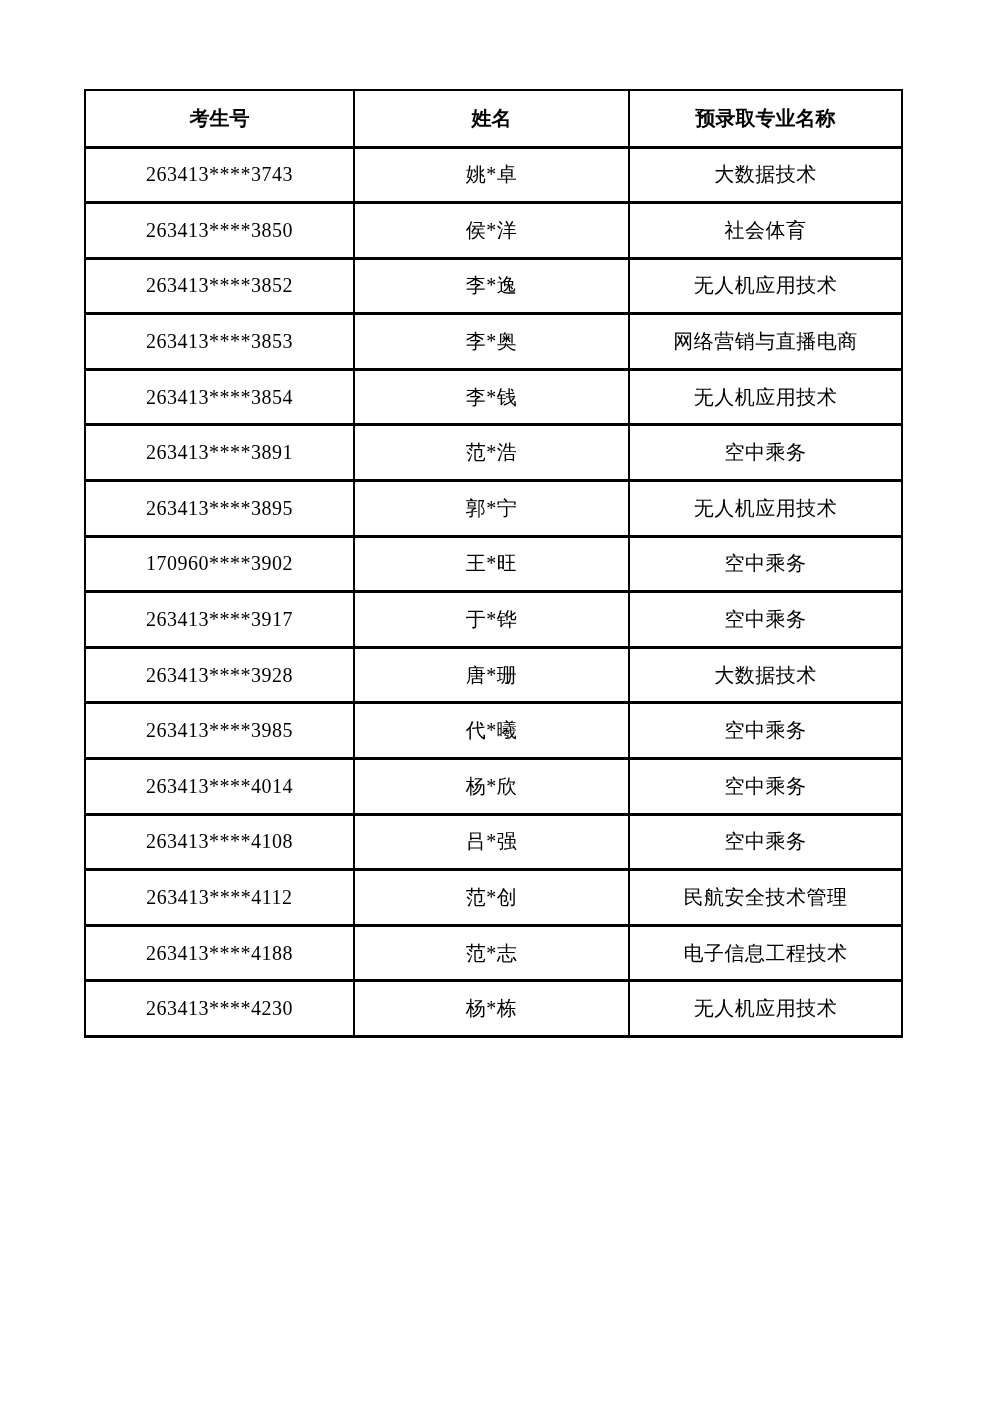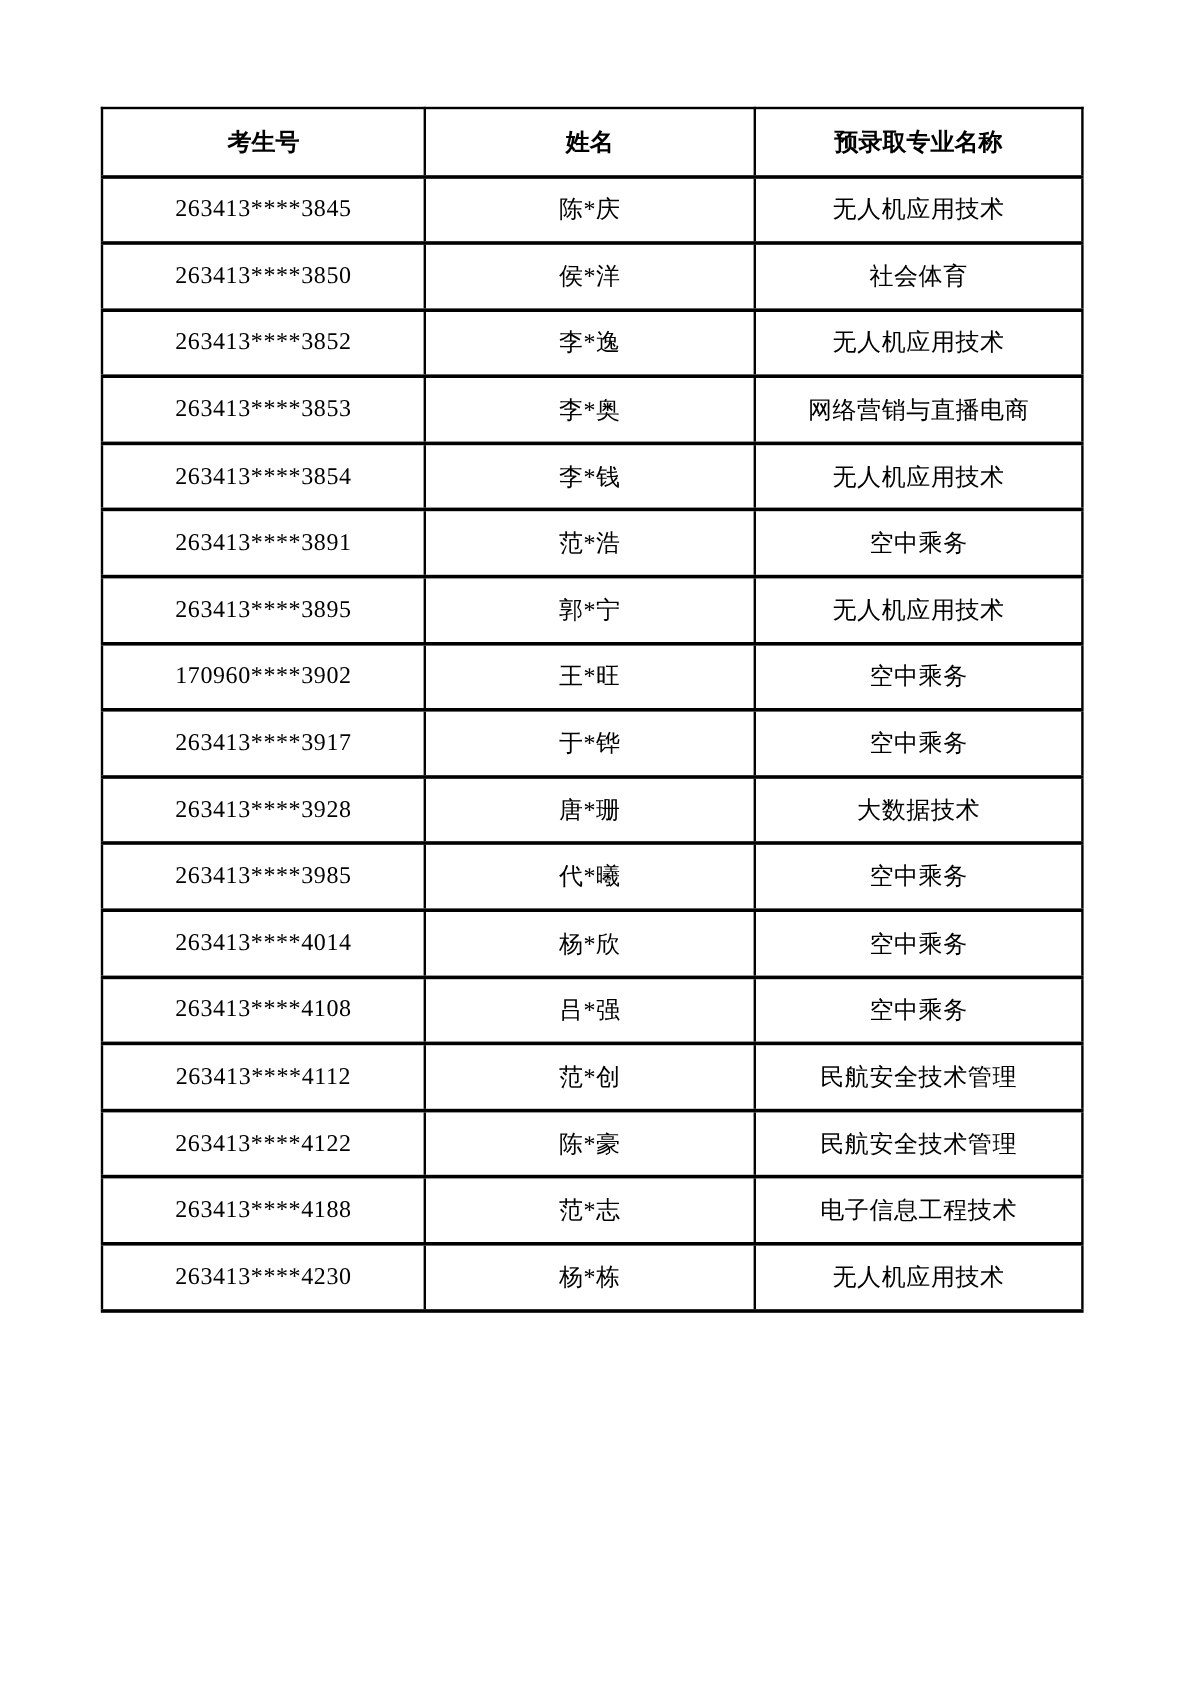--- a/index.html
+++ b/index.html
@@ -61,23 +61,23 @@
     </colgroup>
     <thead>
       <tr>
         <th>考生号</th>
         <th>姓名</th>
         <th>预录取专业名称</th>
       </tr>
     </thead>
     <tbody id="table-body">
         <tr>
-          <td>263413****3845</td>
-          <td>陈*庆</td>
-          <td>无人机应用技术</td>
+          <td>263413****3743</td>
+          <td>姚*卓</td>
+          <td>大数据技术</td>
         </tr>
         <tr>
           <td>263413****3850</td>
           <td>侯*洋</td>
           <td>社会体育</td>
         </tr>
         <tr>
           <td>263413****3852</td>
           <td>李*逸</td>
           <td>无人机应用技术</td>
@@ -131,25 +131,20 @@
           <td>263413****4108</td>
           <td>吕*强</td>
           <td>空中乘务</td>
         </tr>
         <tr>
           <td>263413****4112</td>
           <td>范*创</td>
           <td>民航安全技术管理</td>
         </tr>
         <tr>
-          <td>263413****4122</td>
-          <td>陈*豪</td>
-          <td>民航安全技术管理</td>
-        </tr>
-        <tr>
           <td>263413****4188</td>
           <td>范*志</td>
           <td>电子信息工程技术</td>
         </tr>
         <tr>
           <td>263413****4230</td>
           <td>杨*栋</td>
           <td>无人机应用技术</td>
         </tr>
       </tbody>

